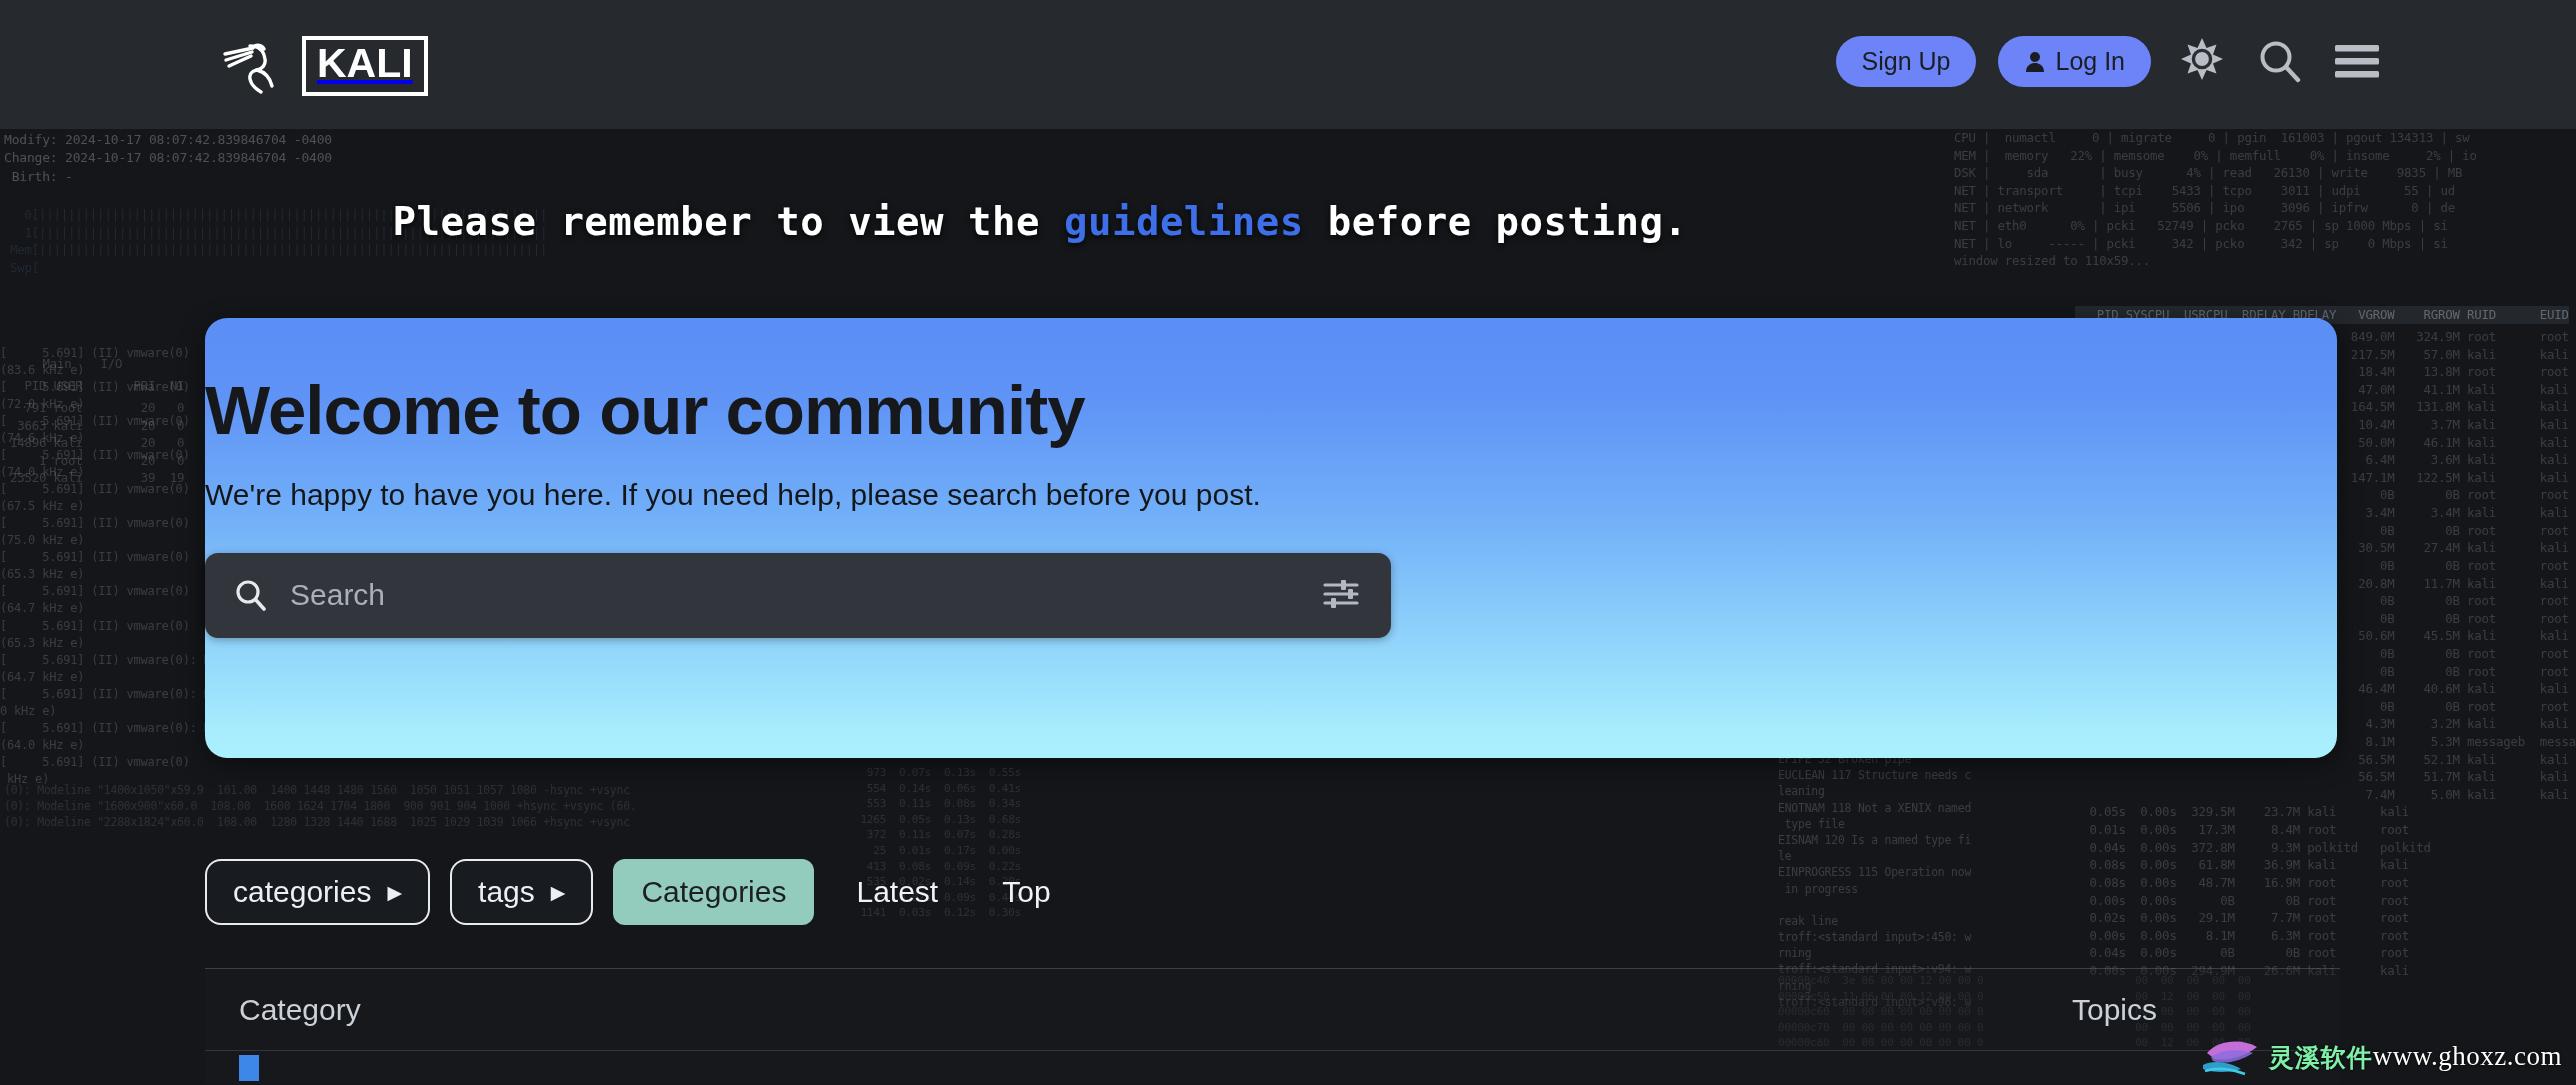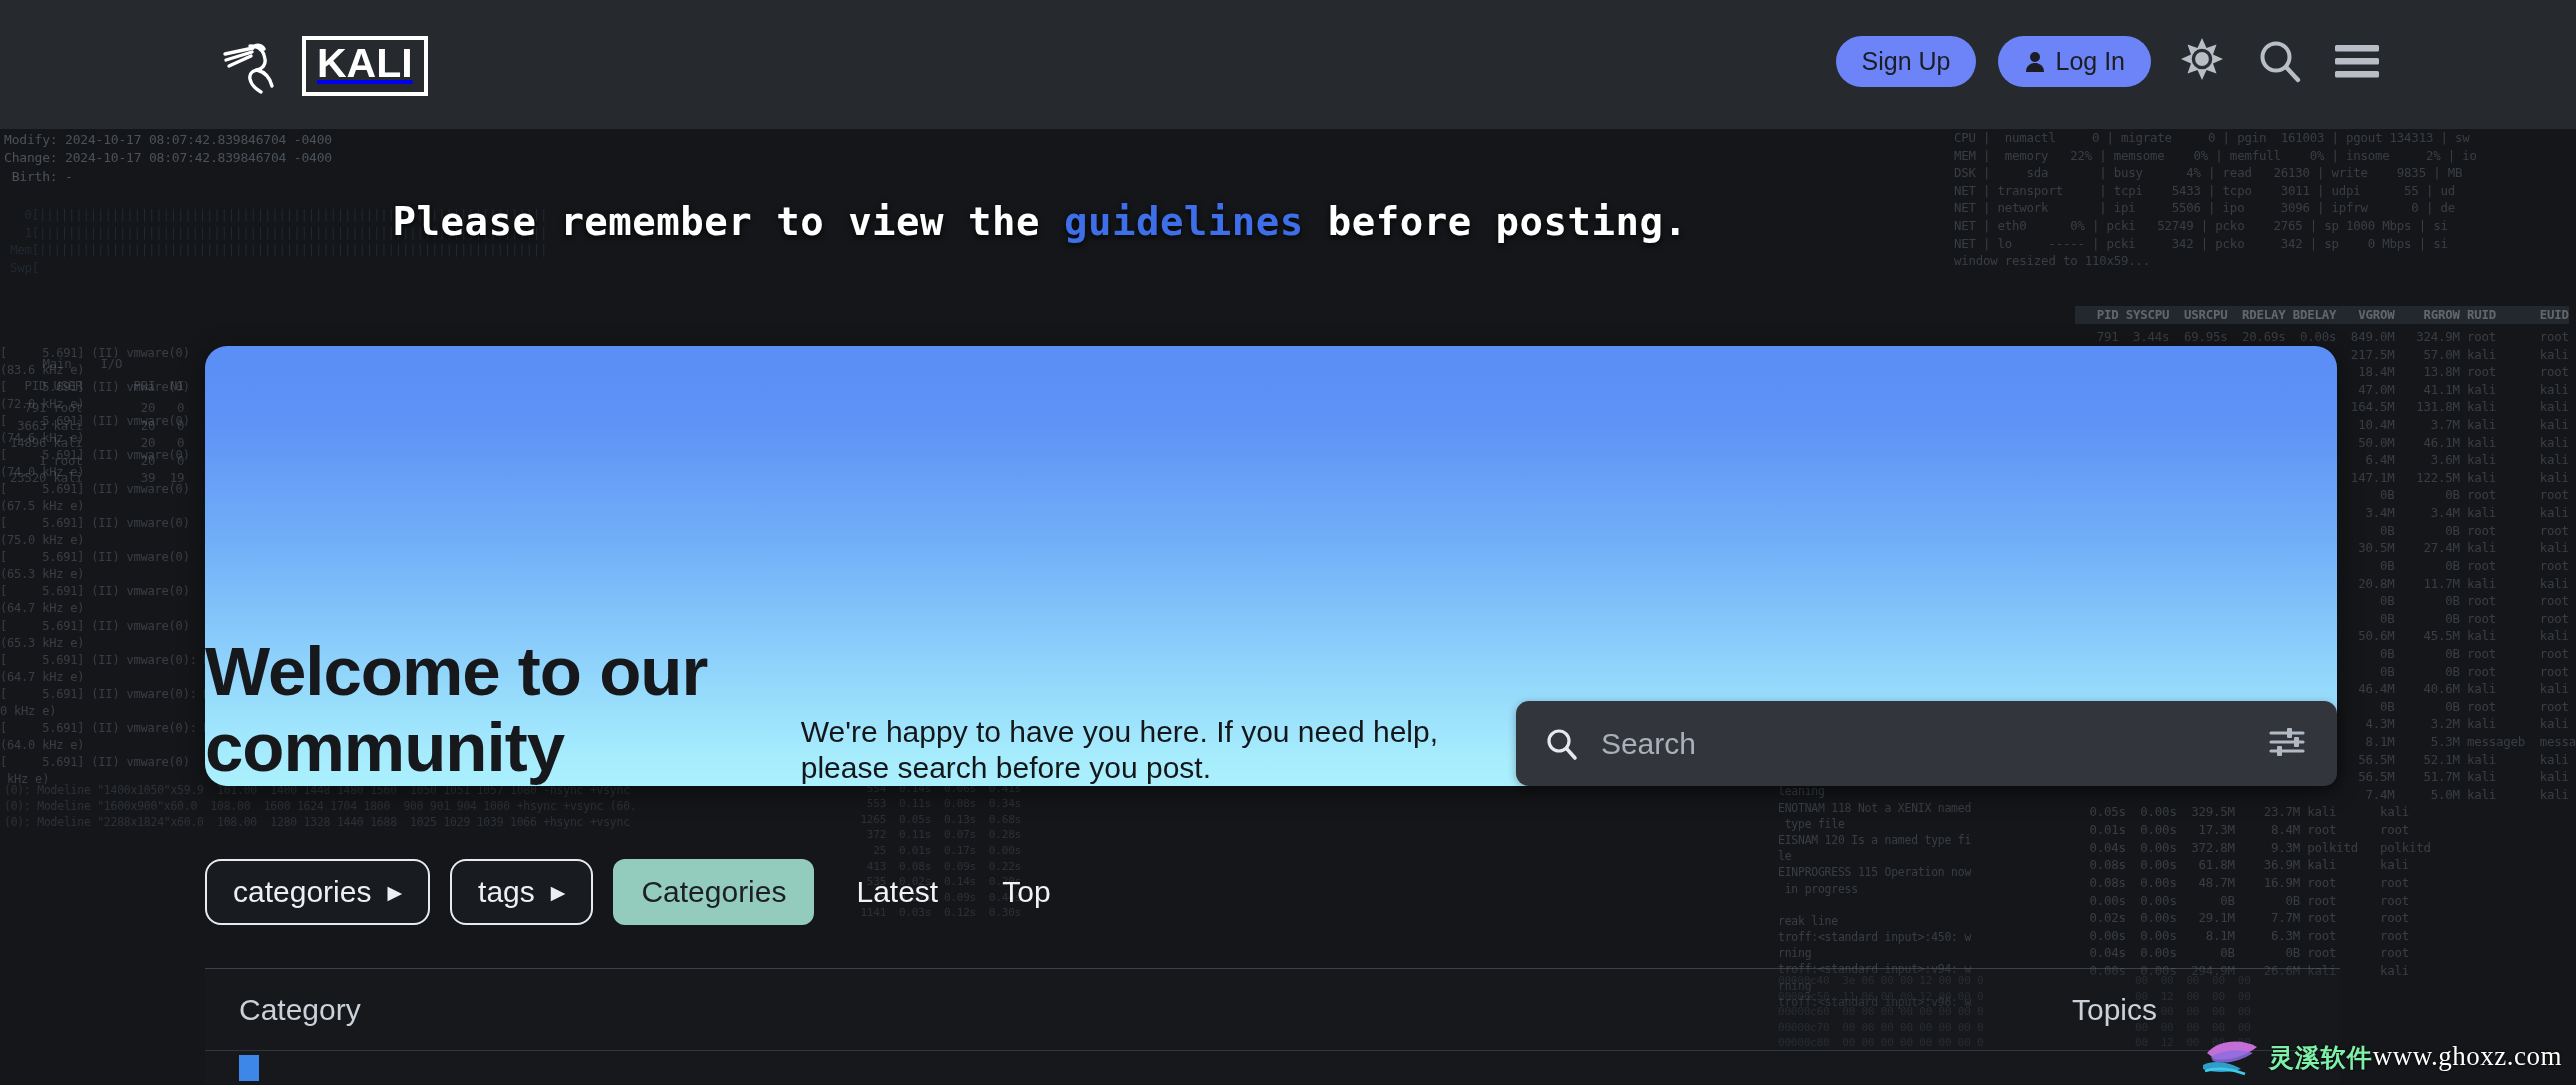--- a/index.html
+++ b/index.html
@@ -135,22 +135,22 @@
     background: linear-gradient(180deg,
         #5b8ef6 0%,
         #5f93f6 18%,
         #71aef8 44%,
         #8fd2fb 72%,
         #a6ecfd 93%,
         #abf0fd 100%);
     box-shadow: 0 6px 26px rgba(0,0,0,.45);
     z-index: 25;
     display: flex;
-    align-items: flex-end;
-    margin-top: 28px;
+    flex-direction: column;
+    align-items: flex-start;
   }
   .hero-title {
     margin-top: 55px;
     font-family: "Liberation Sans", sans-serif;
     font-size: 69px;
     font-weight: 700;
     color: #16181b;
     letter-spacing: -1px;
     line-height: 1.1;
   }
@@ -376,21 +376,21 @@
 rning
 troff:&lt;standard input&gt;:v96: w</div>
     <div class="bg-pane bg-dim" id="bg-atop">CPU |  numactl     0 | migrate     0 | pgin  161003 | pgout 134313 | sw
 MEM |  memory   22% | memsome    0% | memfull    0% | insome     2% | io
 DSK |     sda       | busy      4% | read   26130 | write    9835 | MB
 NET | transport     | tcpi    5433 | tcpo    3011 | udpi      55 | ud
 NET | network       | ipi     5506 | ipo     3096 | ipfrw      0 | de
 NET | eth0      0% | pcki   52749 | pcko    2765 | sp 1000 Mbps | si
 NET | lo     ----- | pcki     342 | pcko     342 | sp    0 Mbps | si
 window resized to 110x59...</div>
-    <div class="bg-pane bg-hl" style="left:2075px; top:177px; font-size:12.4px; opacity:.42;font-weight:bold;">   PID SYSCPU  USRCPU  RDELAY BDELAY   VGROW    RGROW RUID      EUID</div>
+    <div class="bg-pane bg-hl" style="left:2075px; top:177px; font-size:12.4px; opacity:.42;">   PID SYSCPU  USRCPU  RDELAY BDELAY   VGROW    RGROW RUID      EUID</div>
     <div class="bg-pane bg-dim" style="left:2075px; top:199px; font-size:12.4px;">   791  3.44s  69.95s  20.69s  0.00s  849.0M   324.9M root      root
                                       217.5M    57.0M kali      kali
                                        18.4M    13.8M root      root
                                        47.0M    41.1M kali      kali
                                       164.5M   131.8M kali      kali
                                        10.4M     3.7M kali      kali
                                        50.0M    46.1M kali      kali
                                         6.4M     3.6M kali      kali
                                       147.1M   122.5M kali      kali
                                           0B       0B root      root

